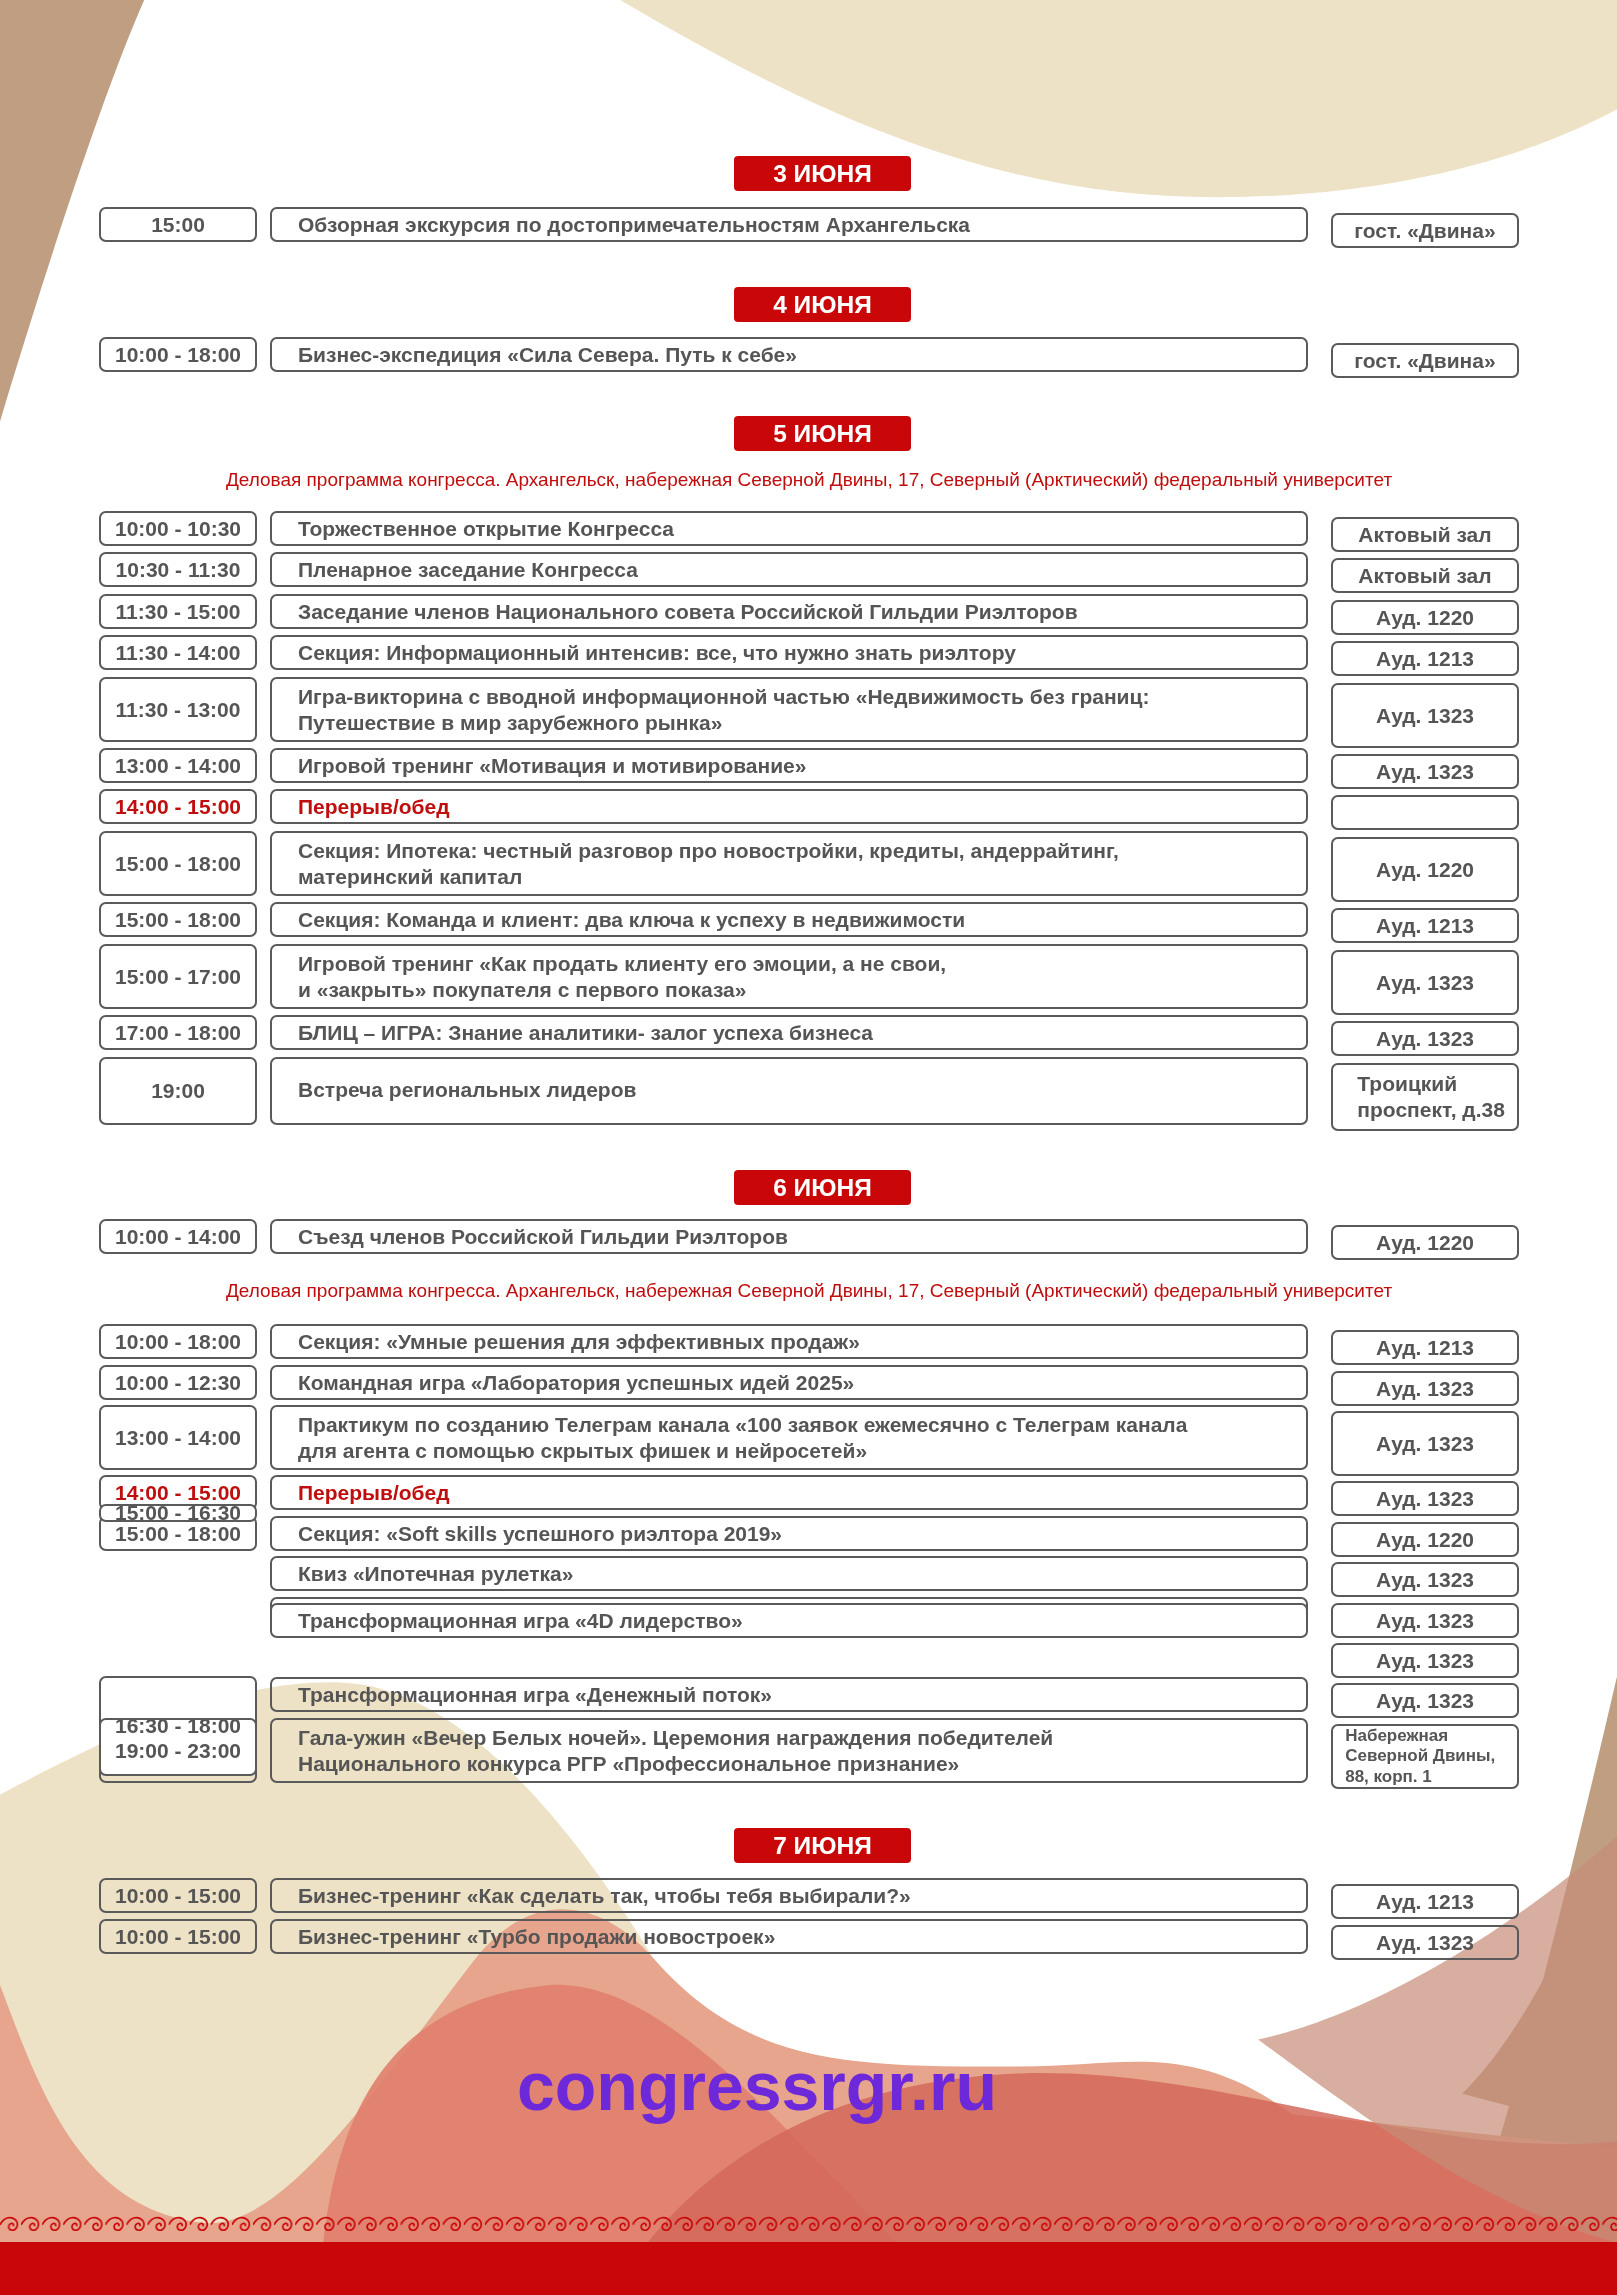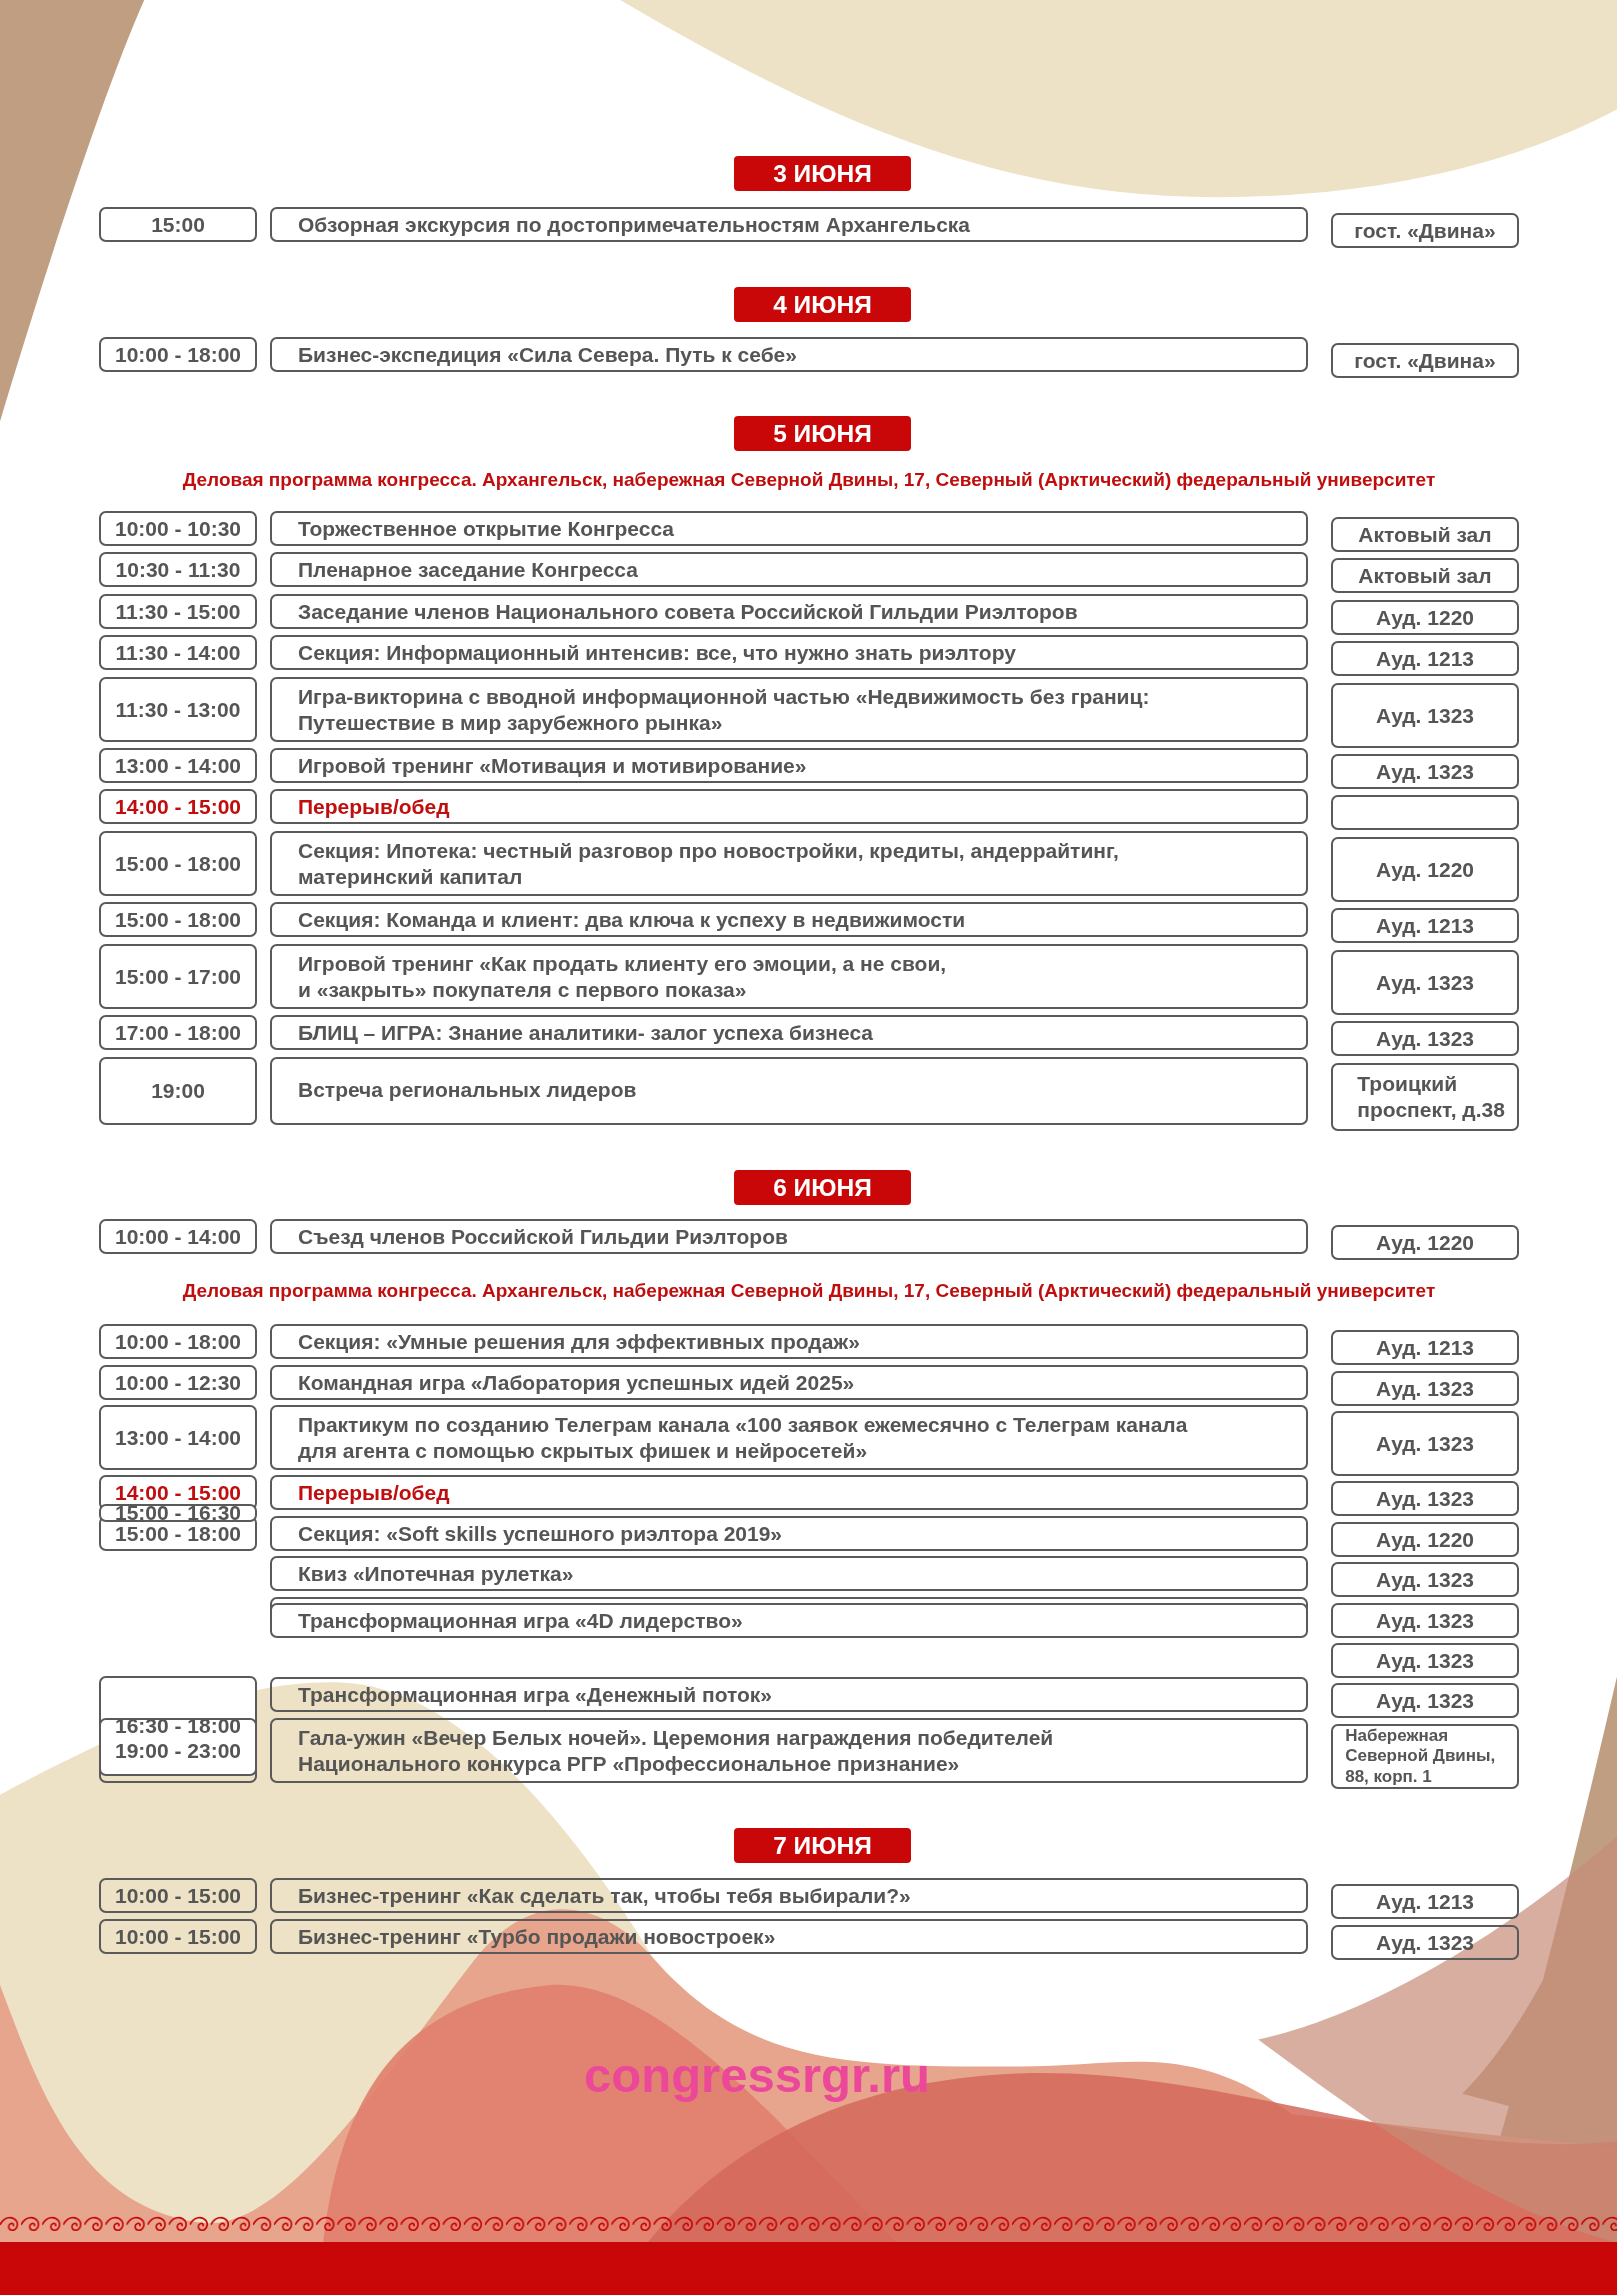--- a/index.html
+++ b/index.html
@@ -12,38 +12,38 @@
   .bg { position: absolute; left: 0; top: 0; width: 1618px; height: 2295px; z-index: 0; }
   .content { position: absolute; left: 0; top: 0; width: 1618px; height: 2295px; z-index: 2; }
 
   .day-badge {
     position: absolute; left: 734px; width: 177px; height: 35px;
     background: #c90709; color: #fff; border-radius: 4.1px;
     font-weight: bold; font-size: 24.5px; line-height: 35px; text-align: center;
   }
   .note {
     position: absolute; left: 0; width: 1618px; text-align: center;
-    color: #c00d0d; font-weight: bold; font-size: 19px;
+    color: #c00d0d; font-weight: normal; font-size: 19px;
   }
   .cell {
     position: absolute; box-sizing: border-box;
     border: 2px solid #5a5a5a; border-radius: 6.8px; background: #ffffff;
     display: flex; align-items: center;
     font-weight: bold; color: #555555;
   }
   .cell.transparent { background: transparent; }
   .c-time { left: 99px; width: 158px; justify-content: center; font-size: 21px; }
   .c-event { left: 270px; width: 1038px; padding-left: 26px; font-size: 21px; line-height: 26px; }
   .c-place { left: 1331px; width: 188px; justify-content: center; text-align: center; font-size: 21px; line-height: 26px; margin-top: 6px; }
   .c-place.small { justify-content: flex-start; padding-left: 12.2px; text-align: left; font-size: 17px; line-height: 20.4px; }
   .c-place.left { justify-content: center; padding-left: 12.2px; text-align: left; }
   .red { color: #c00d0d; }
   .site {
     position: absolute; left: 0; width: 1514px; top: 2047px; text-align: center;
-    color: #ec4899; font-weight: bold; font-size: 49px;
+    color: #6d28d9; font-weight: bold; font-size: 68px;
   }
   .footer-bar { position: absolute; left: 0; top: 2242px; width: 1618px; height: 54px; background: #c90709; }
   .ornament { position: absolute; left: 0; top: 2210px; width: 1618px; height: 27px; }
 </style>
 </head>
 <body>
 
 <svg class="bg" viewBox="0 0 2379 3376" preserveAspectRatio="none">
 
   <path d="M0,0 L212,0 C150,140 60,420 0,620 Z" fill="#bf9e82"></path>

